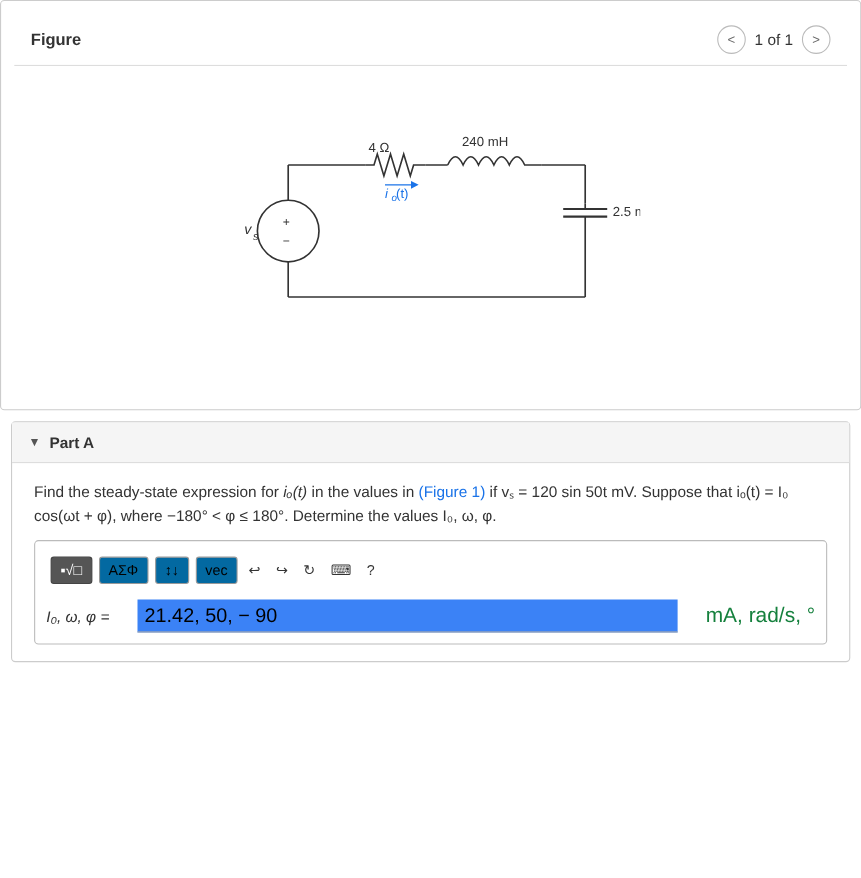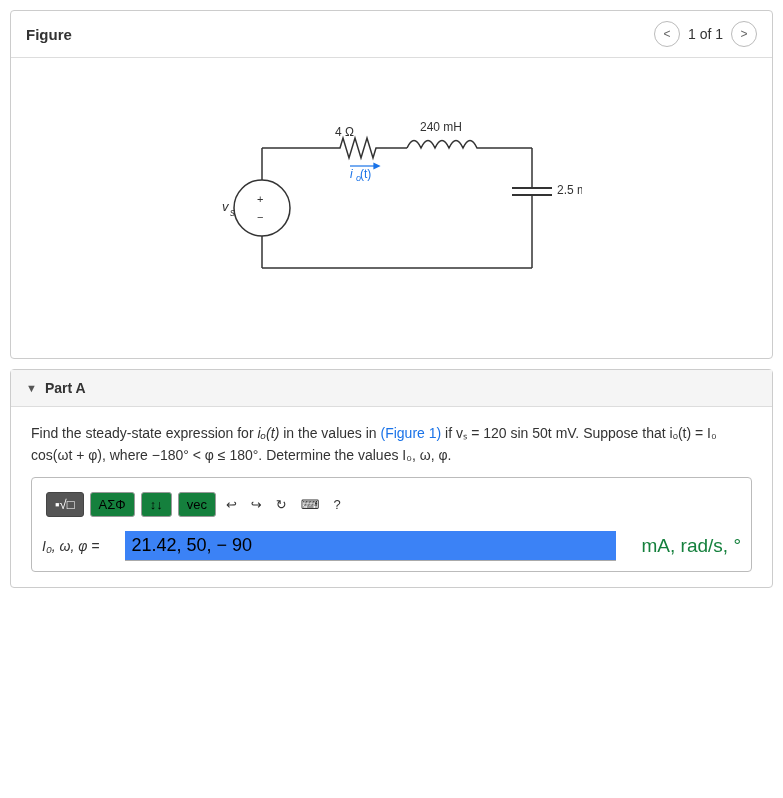--- a/index.html
+++ b/index.html
@@ -7,22 +7,22 @@
       font-family: Arial, sans-serif;
       font-size: 14px;
       background: #fff;
       color: #333;
       width: 783px;
     }
 
     .figure-section {
       border: 1px solid #ccc;
       border-radius: 4px;
-      margin: 10px;
-      padding: 0;
+      margin: 0;
+      padding: 12px;
     }
 
     .figure-header {
       display: flex;
       justify-content: space-between;
       align-items: center;
       padding: 10px 15px;
       border-bottom: 1px solid #ddd;
     }
 
@@ -117,21 +117,21 @@
       gap: 6px;
       margin-bottom: 10px;
       padding: 4px;
       background: #fff;
     }
 
     .toolbar-btn {
       padding: 4px 8px;
       border: 1px solid #999;
       border-radius: 3px;
-      background: #15803d;
+      background: #0369a1;
       cursor: pointer;
       font-size: 13px;
       display: flex;
       align-items: center;
       gap: 2px;
     }
 
     .toolbar-btn.dark {
       background: #555;
       color: #fff;

